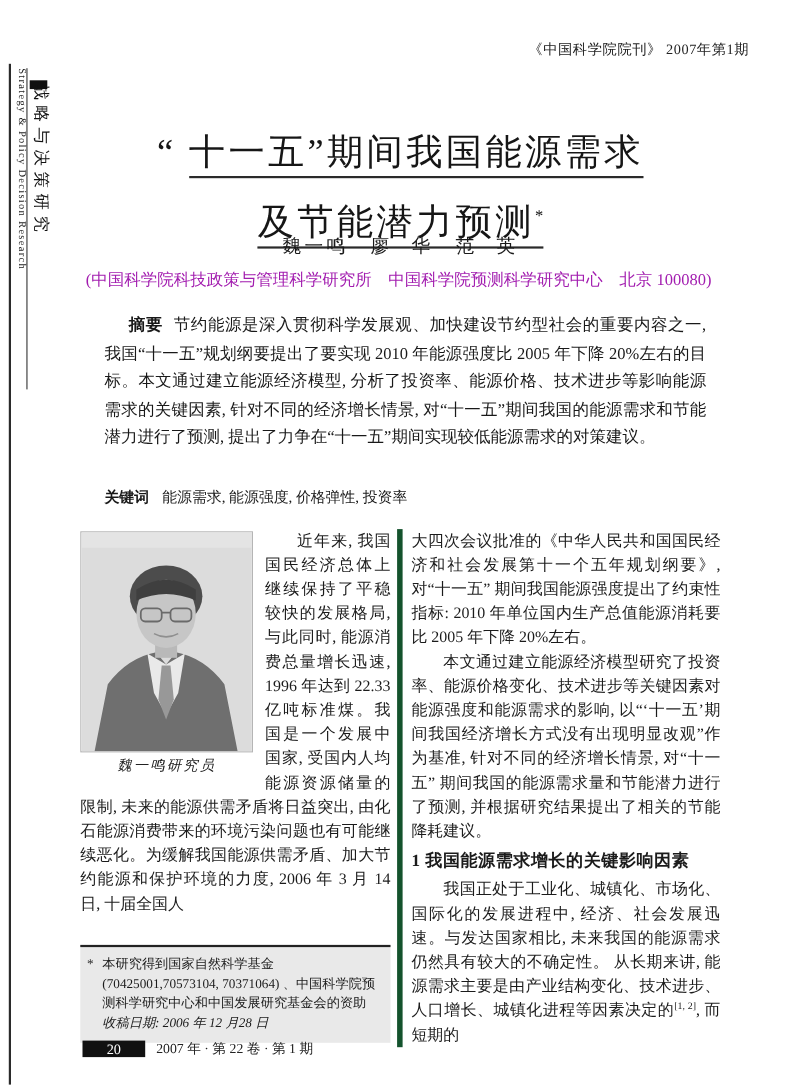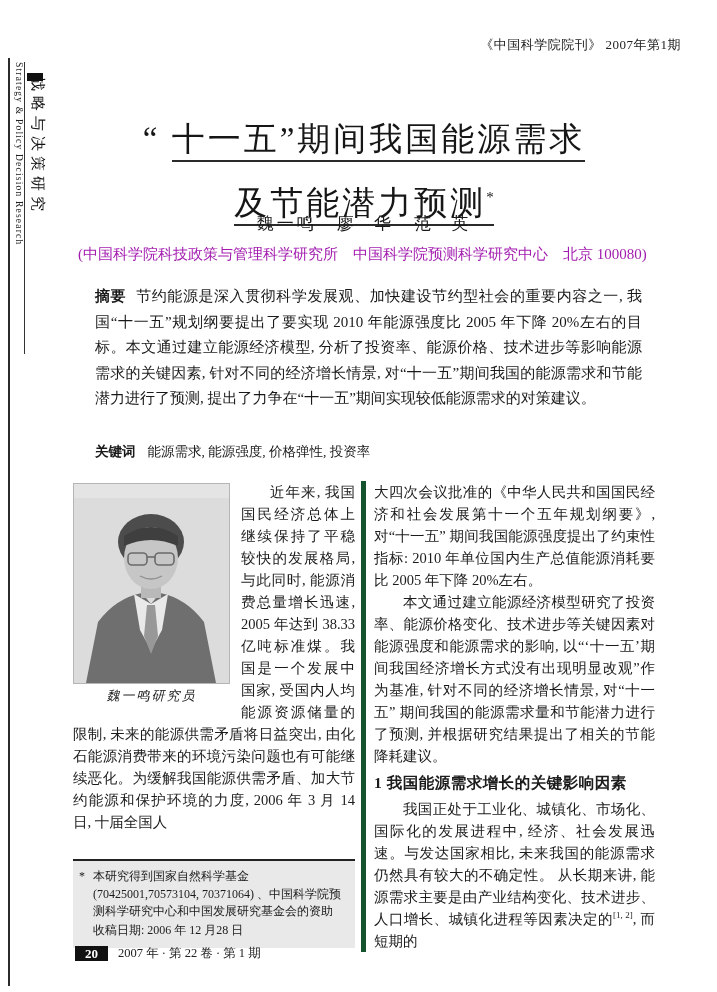--- a/index.html
+++ b/index.html
@@ -35,21 +35,21 @@
   .title-block sup{font-size:15px;letter-spacing:0;}
 
   .authors{position:absolute;top:212px;left:73px;width:582px;text-align:center;
     font-size:17px;letter-spacing:3px;word-spacing:10px;color:#1a1a1a;}
 
   .affiliation{position:absolute;top:245px;left:78px;width:570px;font-size:15px;color:#a21caf;}
 
   
   .abstract{position:absolute;top:284px;left:95px;width:547px;font-size:15px;line-height:25.5px;
     text-align:justify;color:#191919;}
-  .abstract .lab{font-weight:600;margin-right:10px;}
+  .abstract .lab{font-weight:600;margin-right:10px;margin-left:22px;}
   .keywords{position:absolute;top:443px;left:95px;width:547px;font-size:13.5px;color:#191919;}
   .keywords .lab{font-weight:600;margin-right:12px;}
 
   
   .body-cols{position:absolute;top:481px;left:73px;width:582px;display:flex;}
   .col{font-size:14.5px;line-height:22px;text-align:justify;color:#1b1b1b;}
   .col-left{width:284px;}
   .col-right{width:283px;margin-left:6px;border-left:5px solid #14532d;padding-left:8px;}
   .col p{margin:0;}
   .p-indent{text-indent:2em;}
@@ -60,28 +60,28 @@
   .photo-caption{display:block;text-align:center;font-size:13px;line-height:20px;
     font-style:italic;letter-spacing:2px;color:#222;margin-top:2px;}
 
   sup.ref{font-size:9px;line-height:0;}
 
   
   .footnote-box{clear:both;margin-top:26px;border-top:2px solid #222;background:#e9e9e9;
     padding:7px 8px 9px 6px;display:flex;font-size:12px;line-height:17.5px;text-align:left;}
   .footnote-box .marker{width:14px;flex:none;}
   .footnote-box p{margin:0;}
-  .footnote-box .received{margin-top:1px;}
+  .footnote-box .received{margin-top:1px;font-style:italic;}
 
   
   .section-heading{font-size:15.5px;font-weight:700;margin:5px 0 4px;letter-spacing:0.5px;text-align:left;}
 
   
   .footer-issue{position:absolute;top:945px;left:75px;display:flex;align-items:center;font-size:12.5px;color:#222;}
-  .page-badge{background:#111;color:#fff;font-size:13px;font-weight:700;padding:0 10px;line-height:15px;margin-right:10px;}
+  .page-badge{background:#111;color:#fff;font-size:13px;font-weight:400;padding:0 22px;line-height:15px;margin-right:10px;}
   .copyright{position:absolute;top:959px;left:0;width:717px;text-align:center;color:#9a9a9a;font-size:14.5px;}
   .copyright .url{margin-left:22px;}
 </style>
 </head>
 <body>
 
 <div class="page">
 
   <div class="header-right">《中国科学院院刊》 2007年第1期</div>
 
@@ -123,21 +123,21 @@
           <ellipse cx="77" cy="58" rx="33" ry="28" fill="#4c4c4c"></ellipse>
           <ellipse cx="77" cy="74" rx="27" ry="31" fill="#c6c6c6"></ellipse>
           <path d="M50,52 Q77,34 104,52 L104,62 Q77,50 50,62 Z" fill="#3f3f3f"></path>
           <rect x="54" y="69" width="19" height="12" rx="4" fill="none" stroke="#6a6a6a" stroke-width="1.6"></rect>
           <rect x="81" y="69" width="19" height="12" rx="4" fill="none" stroke="#6a6a6a" stroke-width="1.6"></rect>
           <line x1="73" y1="73" x2="81" y2="73" stroke="#6a6a6a" stroke-width="1.6"></line>
           <path d="M66,92 Q77,98 88,92" fill="none" stroke="#8f8f8f" stroke-width="1.4"></path>
         </svg>
         <span class="photo-caption">魏一鸣研究员</span>
       </div>
-      <p class="p-indent">近年来, 我国国民经济总体上继续保持了平稳较快的发展格局, 与此同时, 能源消费总量增长迅速, 2005 年达到 38.33 亿吨标准煤。我国是一个发展中国家, 受国内人均能源资源储量的限制, 未来的能源供需矛盾将日益突出, 由化石能源消费带来的环境污染问题也有可能继续恶化。为缓解我国能源供需矛盾、加大节约能源和保护环境的力度, 2006 年 3 月 14 日,  十届全国人</p>
+      <p class="p-indent">近年来, 我国国民经济总体上继续保持了平稳较快的发展格局, 与此同时, 能源消费总量增长迅速, 1996 年达到 22.33 亿吨标准煤。我国是一个发展中国家, 受国内人均能源资源储量的限制, 未来的能源供需矛盾将日益突出, 由化石能源消费带来的环境污染问题也有可能继续恶化。为缓解我国能源供需矛盾、加大节约能源和保护环境的力度, 2006 年 3 月 14 日,  十届全国人</p>
 
       <div class="footnote-box">
         <span class="marker">*</span>
         <span>
           <p>本研究得到国家自然科学基金(70425001,70573104, 70371064) 、中国科学院预测科学研究中心和中国发展研究基金会的资助</p>
           <p class="received">收稿日期: 2006 年 12 月28 日</p>
         </span>
       </div>
     </div>
 

